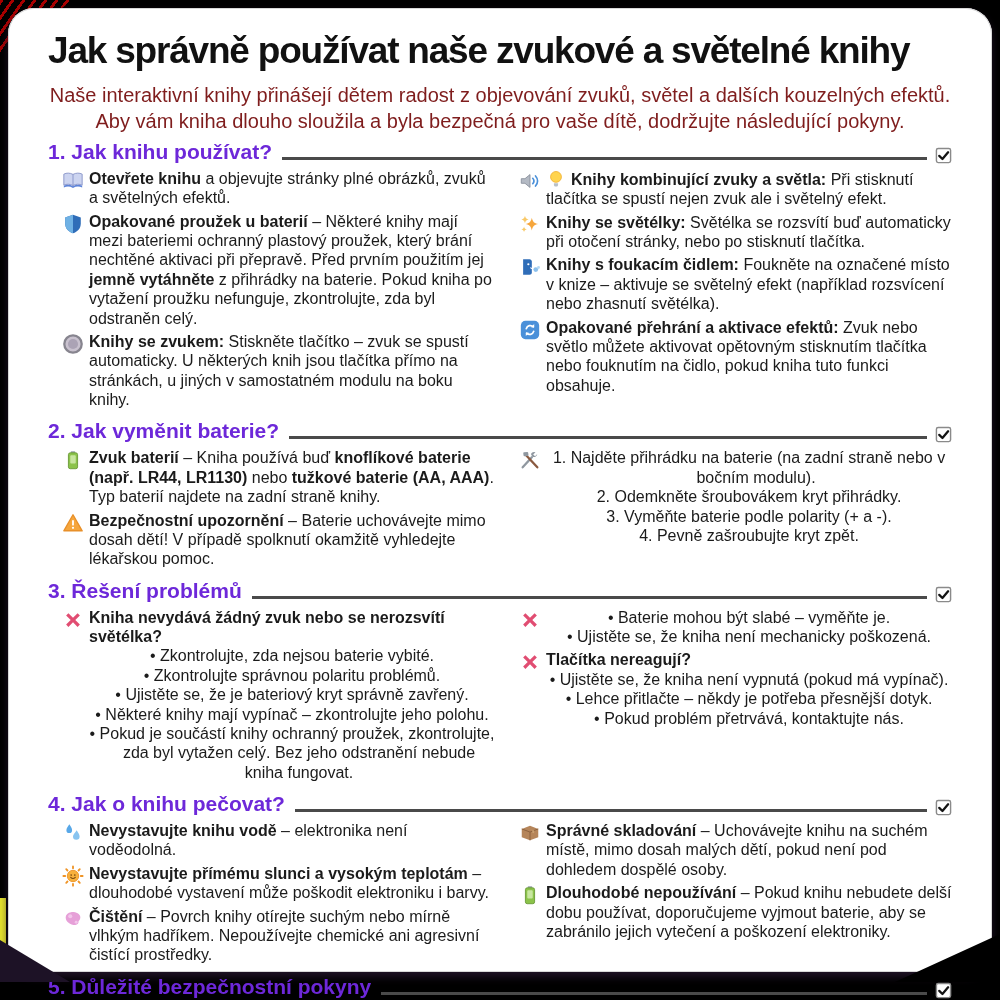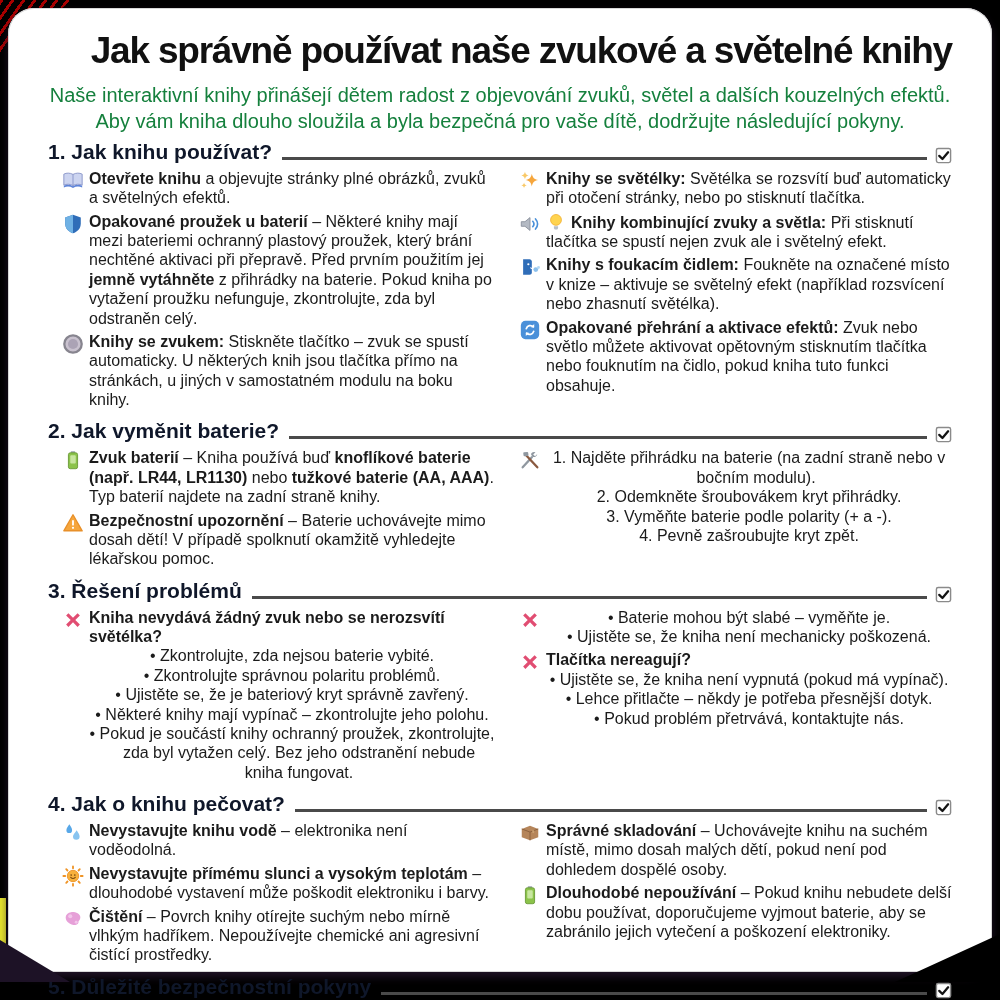--- a/index.html
+++ b/index.html
@@ -16,26 +16,26 @@
     clip-path:polygon(100% 0,100% 100%,0 100%);z-index:3;}
   .curl-left{position:absolute;left:0;bottom:18px;width:70px;height:42px;background:#1d1226;
     clip-path:polygon(0 0,100% 100%,0 100%);z-index:3;}
   
   .page{
     position:absolute;left:8px;top:8px;right:8px;bottom:28px;z-index:1;
     background:#fff;border-radius:26px;box-sizing:border-box;
     padding:16px 40px 6px;box-shadow:0 5px 9px rgba(38,22,46,.85), inset 0 0 0 1px #d8d8d8;
     color:#1b1b1b;
   }
-  h1{font-size:37px;font-weight:bold;text-align:right;margin:8px 0 11px;
+  h1{font-size:37px;font-weight:bold;text-align:left;margin:8px 0 11px;
      letter-spacing:-1.2px;color:#111;line-height:1.05;}
-  .intro{font-size:20px;text-align:center;margin:0 0 2px;line-height:1.3;color:#15803d;}
+  .intro{font-size:20px;text-align:center;margin:0 0 2px;line-height:1.3;color:#7f1d1d;}
   .sec{margin-top:6px;}
   .sec-head{display:flex;align-items:flex-end;}
-  h2{font-size:21px;font-weight:bold;margin:0;white-space:nowrap;line-height:1.15;color:#0f172a;}
+  h2{font-size:21px;font-weight:bold;margin:0;white-space:nowrap;line-height:1.15;color:#6d28d9;}
   .rule{flex:1;height:3px;background:#4a4a4a;margin:0 8px 4px 10px;}
   .cbox{flex:none;margin-bottom:0;}
   .cbox svg{width:17px;height:17px;display:block;}
   .cols{display:flex;gap:24px;margin-top:5px;padding-left:14px;}
   .col{flex:1;min-width:0;}
   .item{display:flex;margin-bottom:4px;}
   .islot{width:27px;flex:none;padding-top:1px;}
   .icn svg{width:22px;height:22px;display:inline-block;}
   .icn.inline svg{width:20px;height:20px;vertical-align:-4px;margin-right:5px;}
   .itext{flex:1;font-size:16px;line-height:1.21;min-width:0;}
@@ -90,38 +90,38 @@
                     <circle cx="12" cy="12" r="5.5" fill="#aba3b5"></circle>
                   </svg></span></span>
               <div class="itext">
                 <div class="line"><span class="bb">Knihy se zvukem:</span><span> Stiskněte tlačítko – zvuk se spustí automaticky. U některých knih jsou tlačítka přímo na stránkách, u jiných v samostatném modulu na boku knihy.</span></div>
               </div>
             </div>
           </div>
           <div class="col">
             <div class="item">
               <span class="islot"><span class="icn"><svg viewBox="0 0 24 24">
-                    <path d="M14 4c1 4.5 2.5 6 7 7-4.5 1-6 2.5-7 7-1-4.5-2.5-6-7-7 4.5-1 6-2.5 7-7Z" fill="#f6a63c"></path>
-                    <path d="M6.5 2c.6 2.6 1.4 3.4 4 4-2.6.6-3.4 1.4-4 4-.6-2.6-1.4-3.4-4-4 2.6-.6 3.4-1.4 4-4Z" fill="#f9c968"></path>
-                    <path d="M5.5 13.5c.5 2 1 2.6 3 3.1-2 .5-2.5 1.1-3 3.1-.5-2-1-2.6-3-3.1 2-.5 2.5-1.1 3-3.1Z" fill="#f9c968"></path>
-                  </svg></span></span>
-              <div class="itext">
-                <div class="line"><span class="bb">Knihy se světélky:</span><span> Světélka se rozsvítí buď automaticky při otočení stránky, nebo po stisknutí tlačítka.</span></div>
-              </div>
-            </div>
-            <div class="item">
-              <span class="islot"><span class="icn"><svg viewBox="0 0 24 24">
                     <path d="M2.5 9.5h4L12 5v14l-5.5-4.5h-4Z" fill="#b4bac4" stroke="#8a909c" stroke-width="1"></path>
                     <path d="M15 9c1.6 1.8 1.6 4.2 0 6M18 6.5c3 3.2 3 7.8 0 11" stroke="#4a90d9" stroke-width="1.8" fill="none" stroke-linecap="round"></path>
                   </svg></span></span>
               <div class="itext">
                 <div class="line"><span class="icn inline"><svg viewBox="0 0 24 24">
                       <circle cx="12" cy="9.5" r="6.5" fill="#ffd44f" stroke="#f0b030" stroke-width="1"></circle>
                       <path d="M9.5 17h5v2.2c0 1-.8 1.8-1.8 1.8h-1.4c-1 0-1.8-.8-1.8-1.8Z" fill="#b8c0c8"></path>
                     </svg></span><span class="bb">Knihy kombinující zvuky a světla:</span><span> Při stisknutí tlačítka se spustí nejen zvuk ale i světelný efekt.</span></div>
+              </div>
+            </div>
+            <div class="item">
+              <span class="islot"><span class="icn"><svg viewBox="0 0 24 24">
+                    <path d="M14 4c1 4.5 2.5 6 7 7-4.5 1-6 2.5-7 7-1-4.5-2.5-6-7-7 4.5-1 6-2.5 7-7Z" fill="#f6a63c"></path>
+                    <path d="M6.5 2c.6 2.6 1.4 3.4 4 4-2.6.6-3.4 1.4-4 4-.6-2.6-1.4-3.4-4-4 2.6-.6 3.4-1.4 4-4Z" fill="#f9c968"></path>
+                    <path d="M5.5 13.5c.5 2 1 2.6 3 3.1-2 .5-2.5 1.1-3 3.1-.5-2-1-2.6-3-3.1 2-.5 2.5-1.1 3-3.1Z" fill="#f9c968"></path>
+                  </svg></span></span>
+              <div class="itext">
+                <div class="line"><span class="bb">Knihy se světélky:</span><span> Světélka se rozsvítí buď automaticky při otočení stránky, nebo po stisknutí tlačítka.</span></div>
               </div>
             </div>
             <div class="item">
               <span class="islot"><span class="icn"><svg viewBox="0 0 24 24">
                     <path d="M4.5 3.5h7c1.4 0 2.5 1.1 2.5 2.5v12c0 1.4-1.1 2.5-2.5 2.5h-7Z" fill="#2f6db8"></path>
                     <circle cx="10.2" cy="9" r="1.2" fill="#fff"></circle>
                     <path d="M12.8 13c1 .8 1.8 1 3 .8" stroke="#fff" stroke-width="1.2" fill="none" stroke-linecap="round"></path>
                     <circle cx="18.3" cy="14.8" r="2.6" fill="#8cc0ec"></circle>
                     <circle cx="21.3" cy="12.6" r="1.6" fill="#b4d8f4"></circle>
                   </svg></span></span>

